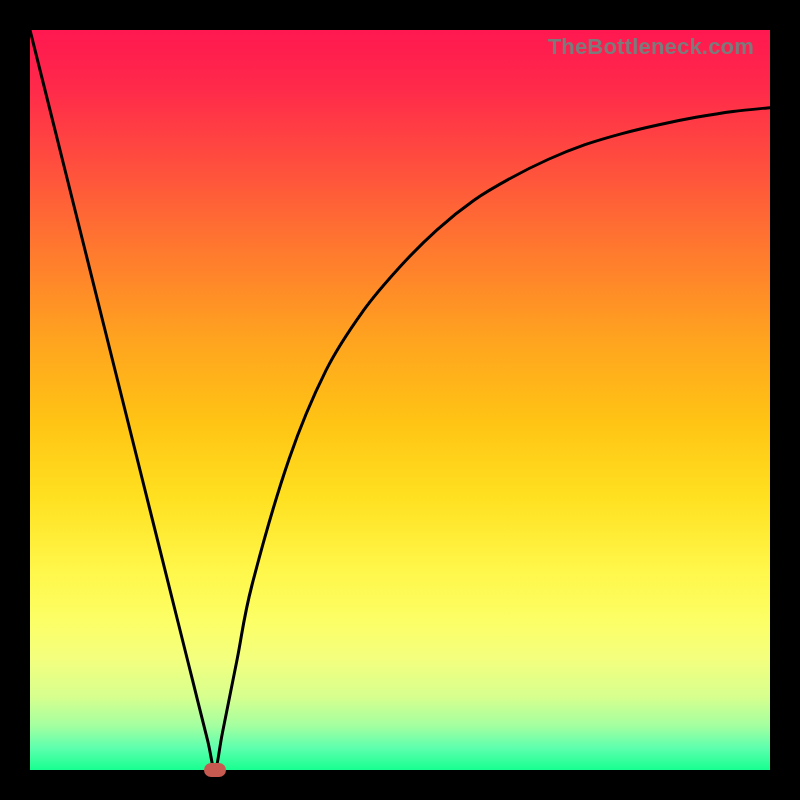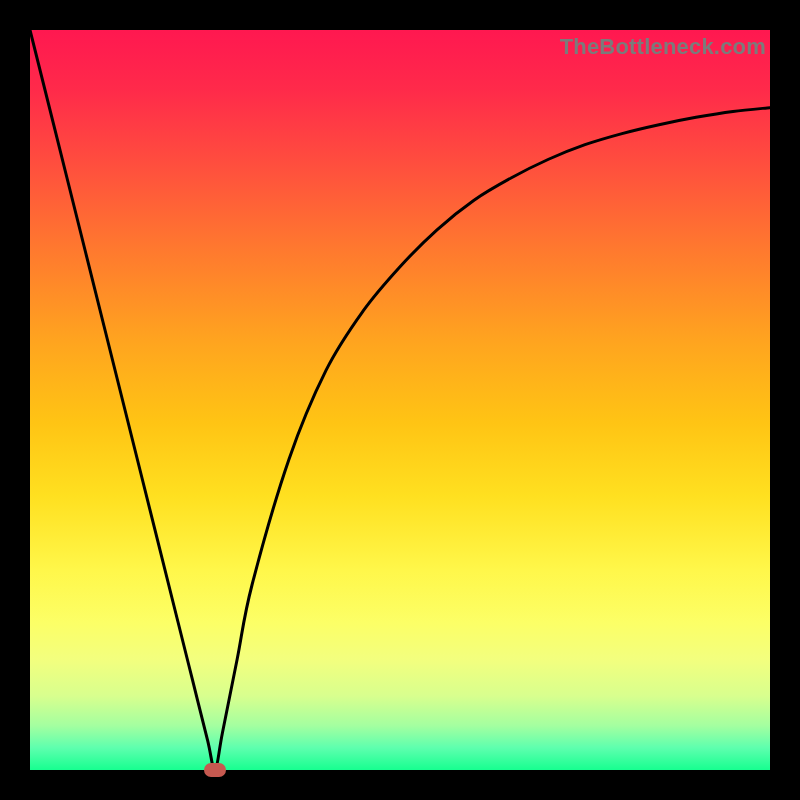--- a/index.html
+++ b/index.html
@@ -28,21 +28,21 @@
       #fcff66 80%,
       #f3ff7e 85%,
       #d8ff8e 90%,
       #a4ffa0 94%,
       #5effae 97%,
       #17ff90 100%);
   }
   .watermark {
     position: absolute;
     top: 4px;
-    right: 4px;
+    right: 16px;
     font: 600 22px Arial, Helvetica, sans-serif;
     color: #7b7b7b;
     letter-spacing: 0.2px;
     user-select: none;
     margin-left: 43px;
   }
   svg.curve {
     position: absolute;
     inset: 0;
     width: 100%;

